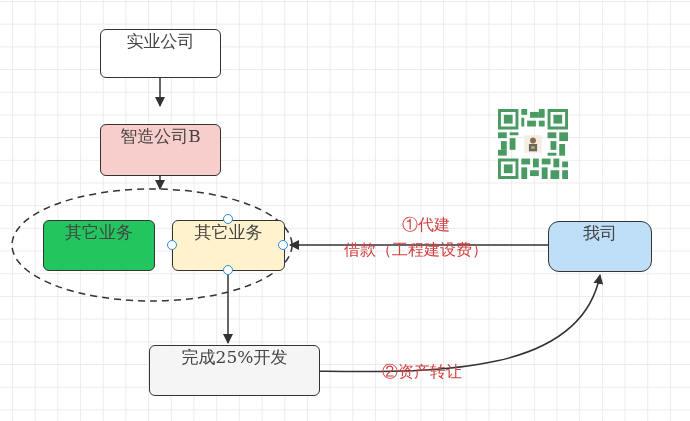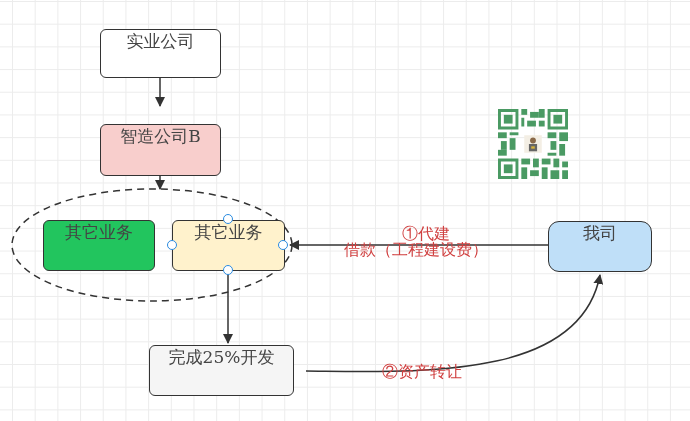--- a/index.html
+++ b/index.html
@@ -57,25 +57,25 @@
   <span>其它业务</span>
 </div>
 <div class="handle" style="left:223px;top:214px;"></div>
 <div class="handle" style="left:167px;top:240px;"></div>
 <div class="handle" style="left:278px;top:240px;"></div>
 <div class="handle" style="left:223px;top:265px;"></div>
 
 <div class="node" style="left:548px;top:221px;width:104px;height:51px;background:#bfdff8;border-radius:11px;">
   <span>我司</span>
 </div>
-<div class="node" style="left:149px;top:345px;width:145px;height:51px;background:#f5f5f5;">
+<div class="node" style="left:149px;top:345px;width:171px;height:51px;background:#f5f5f5;">
   <span>完成25%开发</span>
 </div>
 
-<div class="lbl" style="left:402px;top:224px;">①代建</div>
+<div class="lbl" style="left:402px;top:215px;">①代建</div>
 <div class="lbl" style="left:344px;top:240px;">借款（工程建设费）</div>
 <div class="lbl" style="left:382px;top:341px;margin-top:21px;">②资产转让</div>
 
 <svg class="qr" viewBox="0 0 24 24">
   <g fill="#4a9a63">
     <path d="M0,0h7v7h-7z M1,1v5h5v-5z"></path>
       <rect x="2" y="2" width="3" height="3"></rect>
     <path d="M17,0h7v7h-7z M18,1v5h5v-5z"></path>
       <rect x="19" y="2" width="3" height="3"></rect>
     <path d="M0,17h7v7h-7z M1,18v5h5v-5z"></path>

